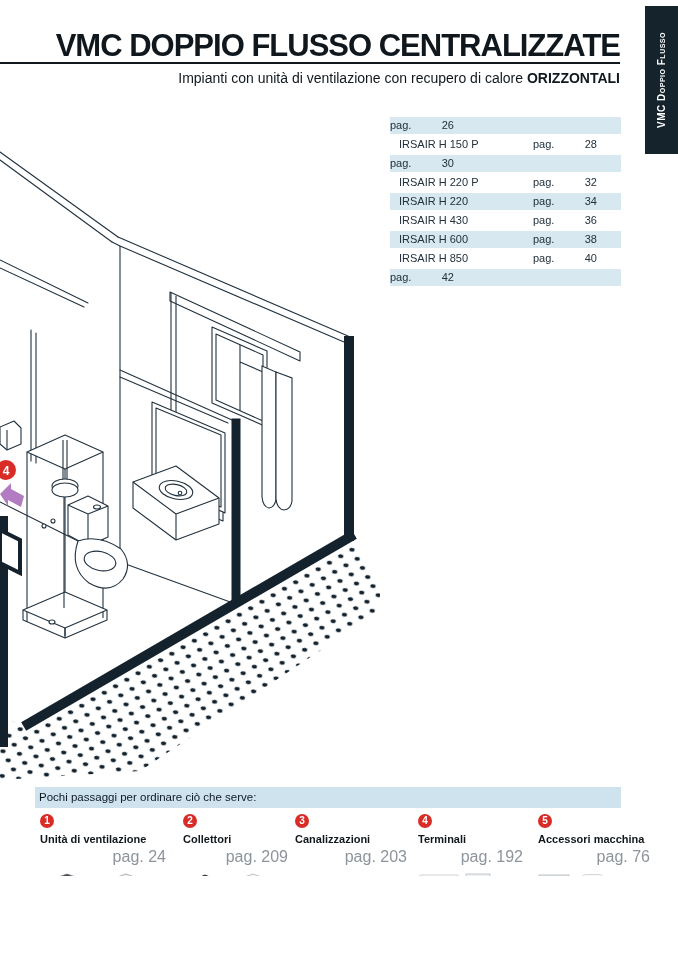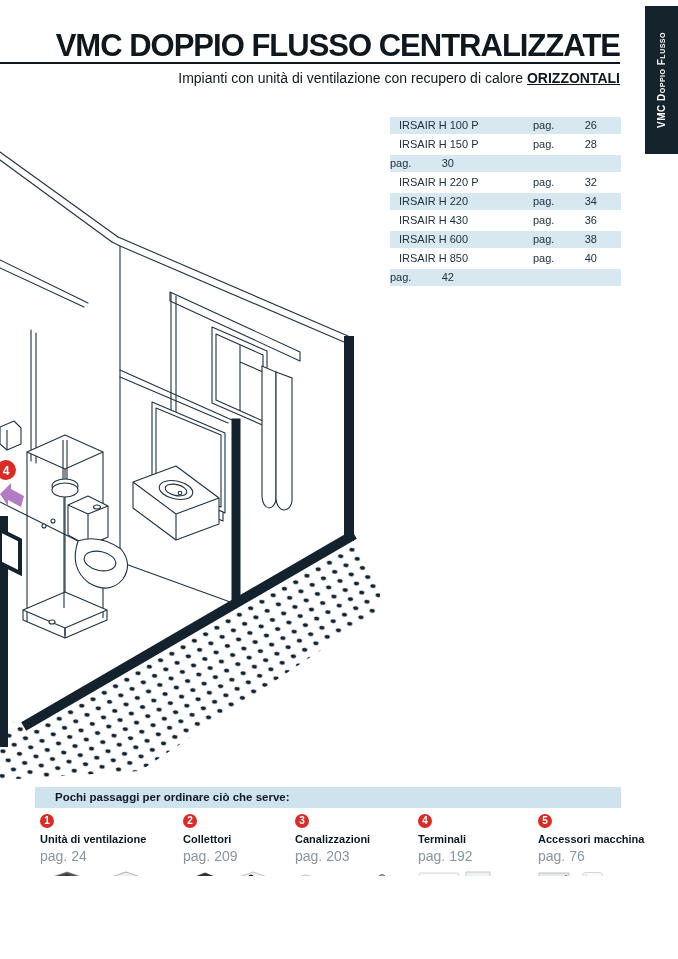--- a/index.html
+++ b/index.html
@@ -4,46 +4,46 @@
 <style>
   html,body{margin:0;padding:0;background:#fff;}
   .page{position:relative;width:678px;height:876px;background:#ffffff;overflow:hidden;
         font-family:"Liberation Sans", sans-serif;color:#10181e;}
 
   
   .title{position:absolute;top:28px;right:58px;font-size:31px;font-weight:900;
          letter-spacing:-1px;white-space:nowrap;color:#10181e;}
   .title-rule{position:absolute;top:62px;left:0;width:620px;border-top:2px solid #10181e;}
   .subtitle{position:absolute;top:70px;right:58px;font-size:14px;white-space:nowrap;color:#10181e;}
-  .subtitle .bold{font-weight:bold;text-decoration:underline;}
+  .subtitle .bold{font-weight:bold;}
   .side-tab{position:absolute;top:6px;right:0;width:33px;height:148px;background:#15232c;
             display:flex;align-items:center;justify-content:center;}
   .side-tab span{writing-mode:vertical-rl;transform:rotate(180deg);color:#fff;
             font-size:10px;font-weight:bold;font-variant:small-caps;letter-spacing:.5px;white-space:nowrap;}
 
   
   .ptable{position:absolute;left:390px;top:117px;width:231px;font-size:11px;color:#22313c;}
   .prow{display:flex;height:17px;line-height:17px;margin-bottom:2px;}
   .prow:nth-child(odd){background:#d7e8f1;}
   .prow .name{flex:1;padding-left:9px;white-space:nowrap;}
   .prow .pag{width:34px;}
   .prow .num{width:30px;text-align:right;padding-right:24px;}
 
   
   .iso{position:absolute;left:0;top:130px;}
 
   
   .banner{position:absolute;left:35px;top:787px;width:586px;height:21px;background:#cfe3ee;
-          line-height:21px;font-size:11.5px;font-weight:bold;padding-left:20px;box-sizing:border-box;
+          line-height:21px;font-size:11.5px;font-weight:normal;padding-left:4px;box-sizing:border-box;
           color:#0d1a24;}
   .step{position:absolute;top:814px;}
   .step .badge{width:14px;height:14px;border-radius:50%;background:#da2c27;color:#fff;
           font-size:10px;font-weight:bold;text-align:center;line-height:14px;}
   .step .stitle{font-weight:bold;font-size:11px;margin-top:5px;white-space:nowrap;color:#10181e;}
-  .step .pref{font-size:14px;color:#8d949b;margin-top:3px;}
+  .step .pref{font-size:16px;color:#8d949b;margin-top:3px;text-align:right;}
   .thumbs{margin-top:7px;display:flex;flex-wrap:wrap;gap:5px;align-items:flex-start;}
   .step1{left:40px;width:126px;}
   .step2{left:183px;width:105px;}
   .step3{left:295px;width:112px;}
   .step4{left:418px;width:105px;}
   .step5{left:538px;width:112px;}
 
   .footer-num{position:absolute;top:978px;left:0;width:678px;text-align:center;
           font-size:10px;color:#2a3238;}
 </style>
@@ -54,21 +54,20 @@
 
   <div class="title">VMC DOPPIO FLUSSO CENTRALIZZATE</div>
   <div class="title-rule"></div>
   <div class="subtitle"><span>Impianti con unità di ventilazione con recupero di calore </span><span class="bold">ORIZZONTALI</span></div>
   <div class="side-tab">
       <span>VMC Doppio Flusso</span>
     </div>
 
   <div class="ptable">
     <div class="prow">
-        <span class="name">IRSAIR H 100 P</span>
         <span class="pag">pag.</span>
         <span class="num">26</span>
       </div>
     <div class="prow">
         <span class="name">IRSAIR H 150 P</span>
         <span class="pag">pag.</span>
         <span class="num">28</span>
       </div>
     <div class="prow">
         <span class="pag">pag.</span>

